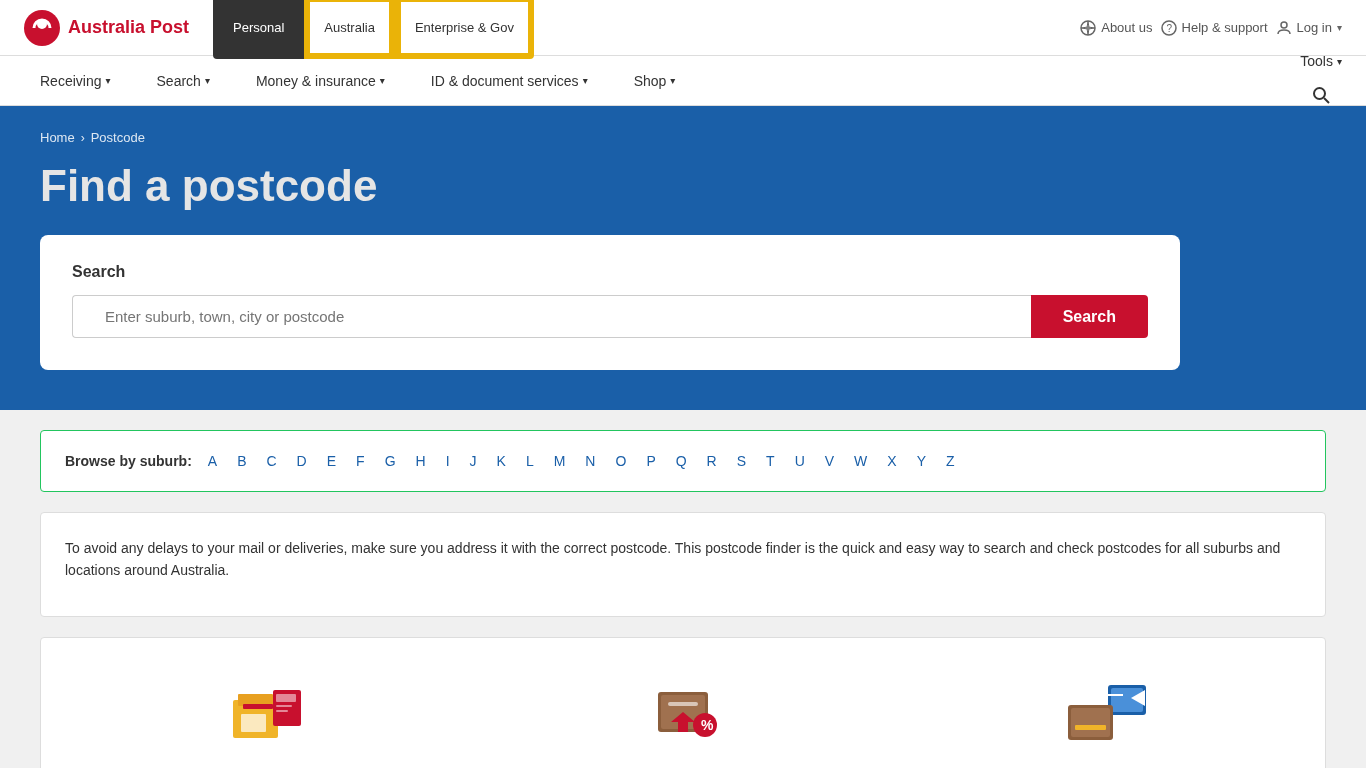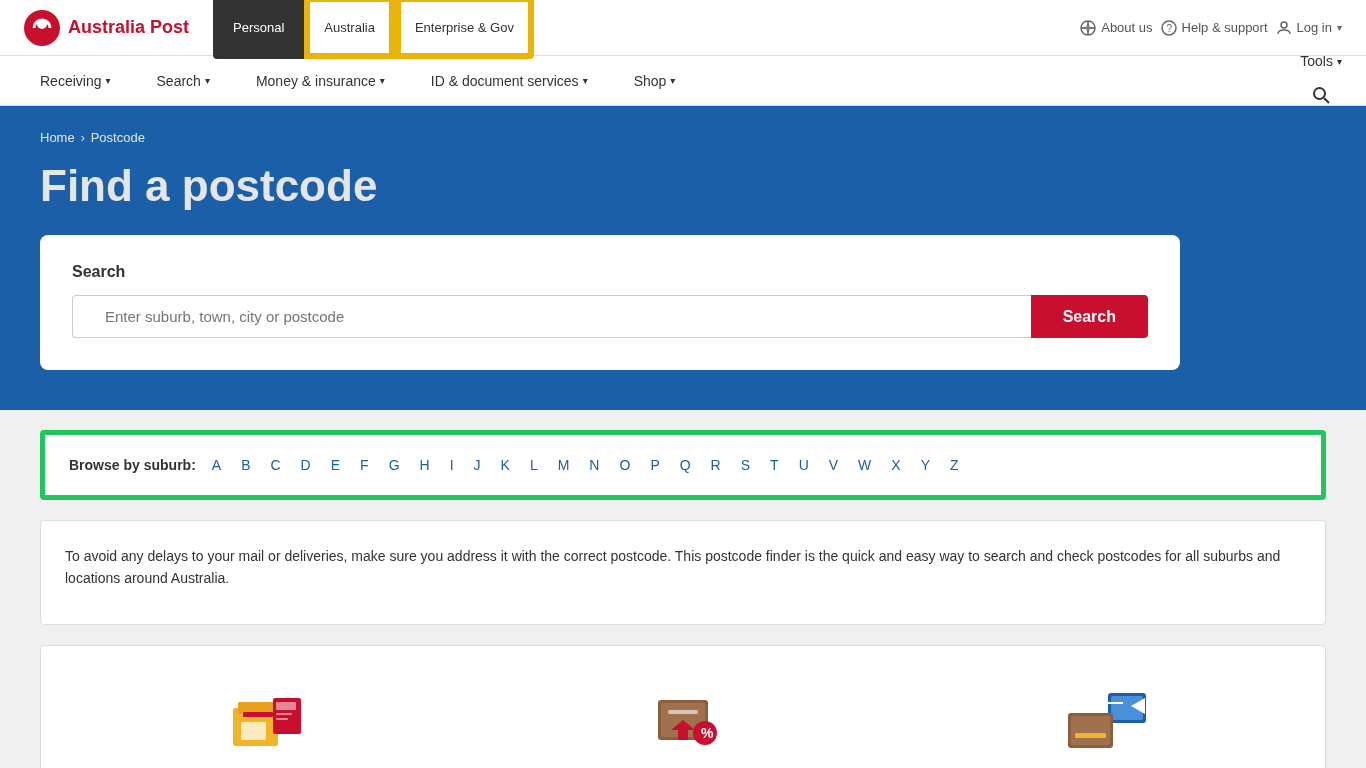--- a/index.html
+++ b/index.html
@@ -180,21 +180,21 @@
       max-width: 1366px;
       margin: 0 auto;
       padding: 0 40px;
     }
 
     
     .browse-section {
       background: #fff;
       margin: 20px 0;
       padding: 20px 24px;
-      border: 5px solid #22c55e;
+      border: 1px solid #22c55e;
       border-radius: 4px;
     }
     .browse-row {
       display: flex;
       align-items: center;
       gap: 12px;
       flex-wrap: wrap;
     }
     .browse-label {
       font-weight: bold;

